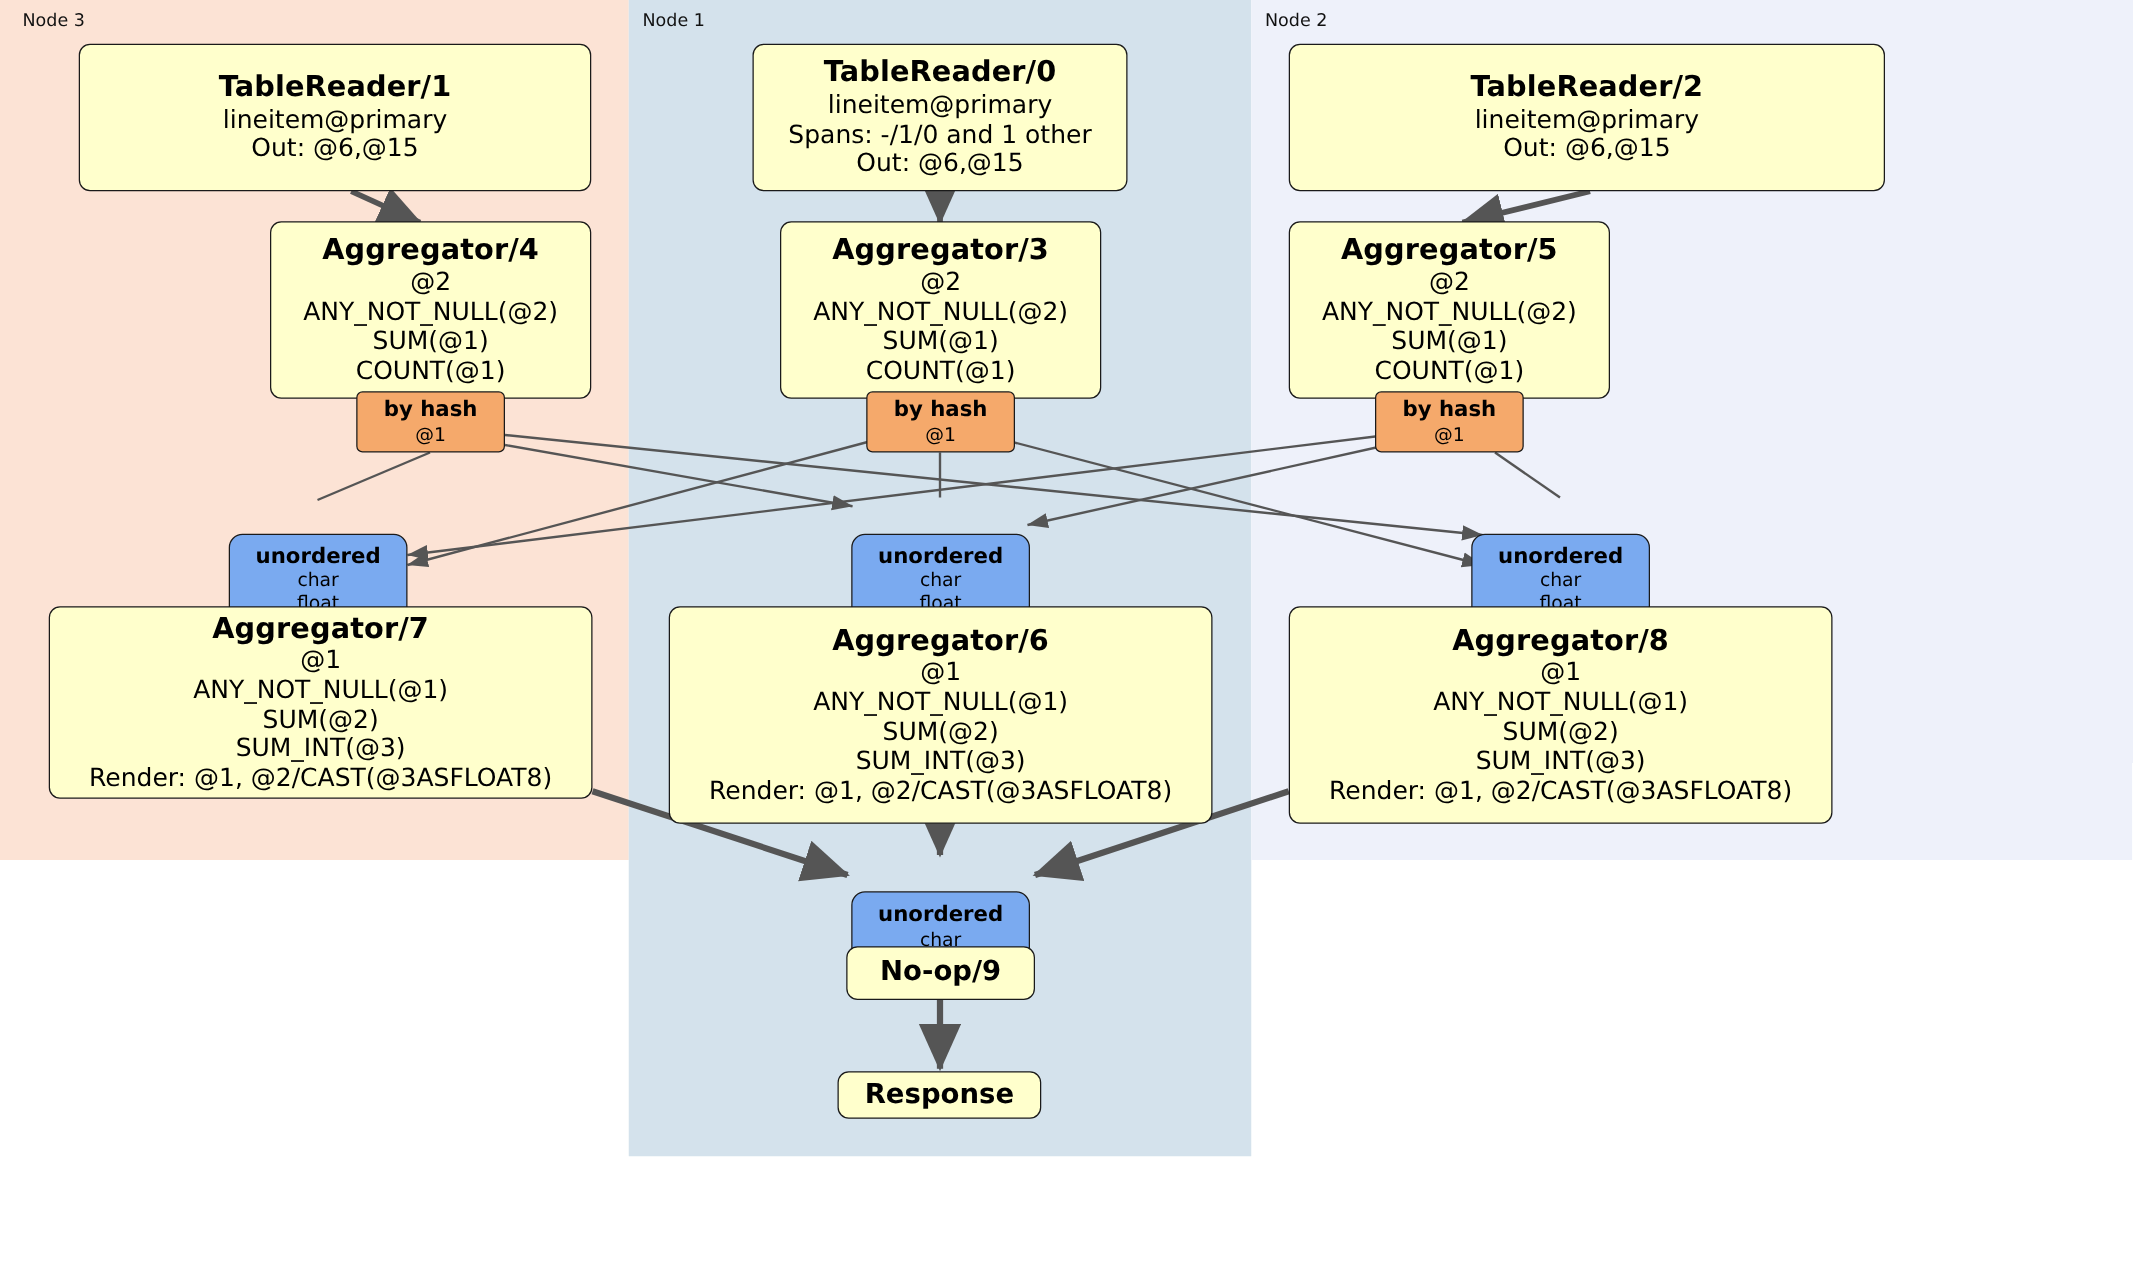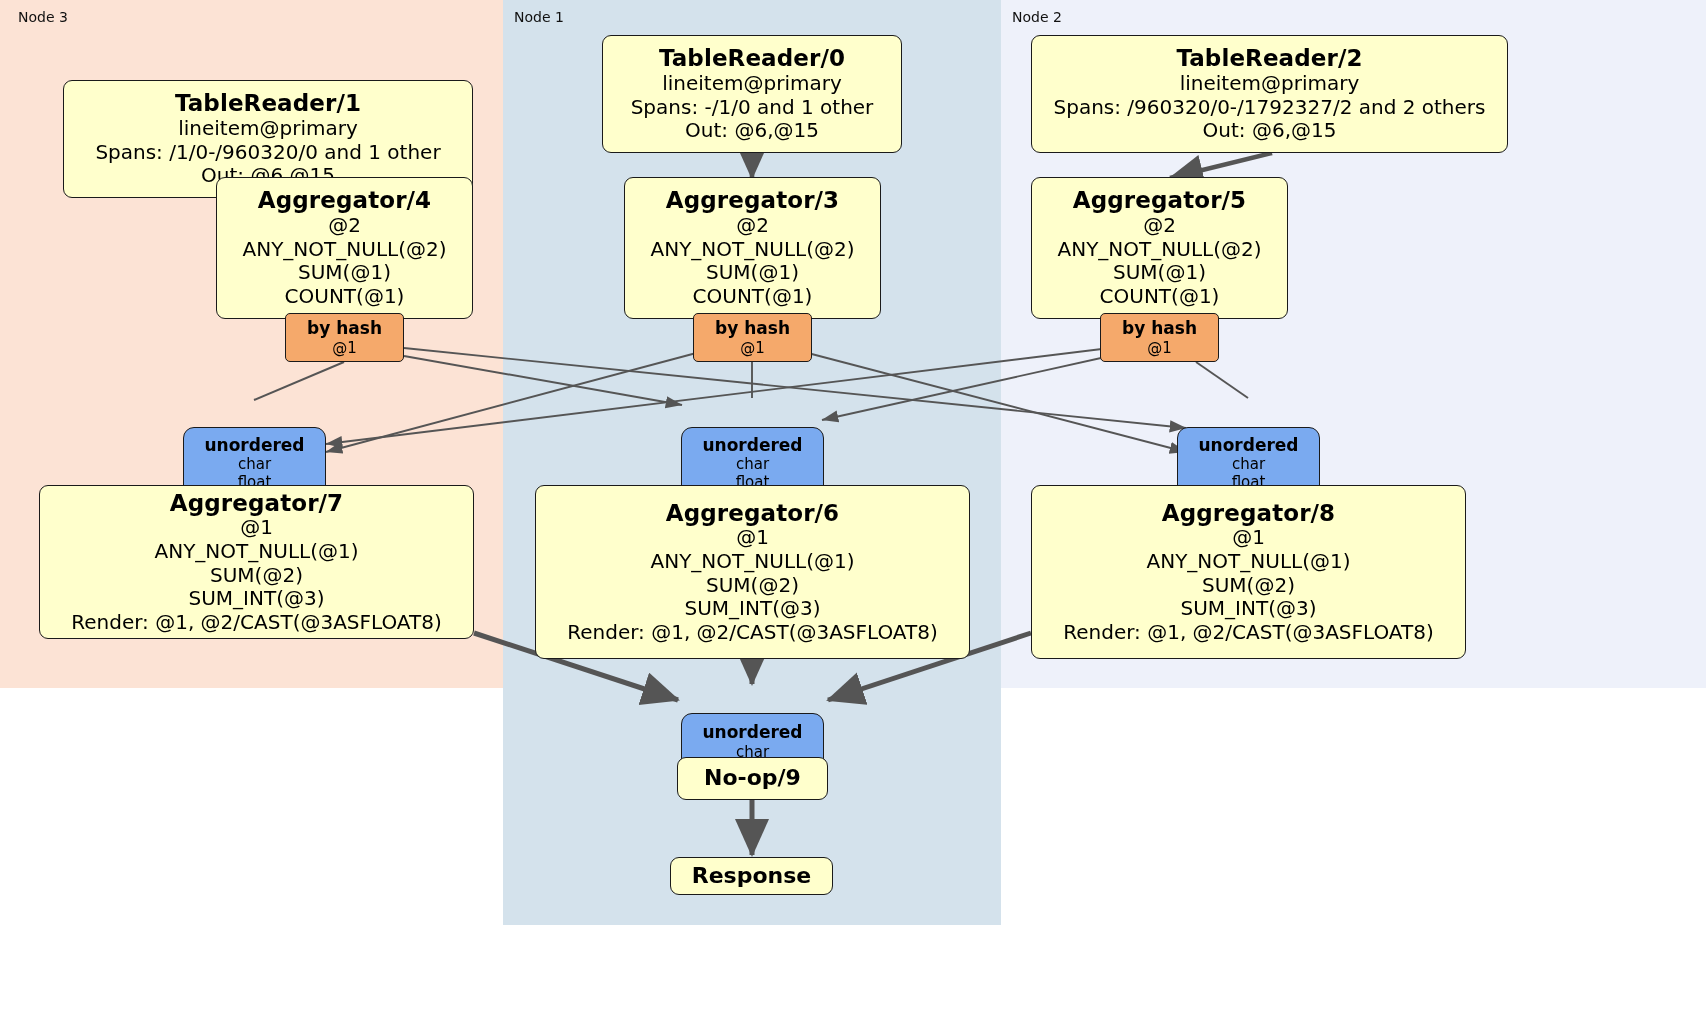--- a/index.html
+++ b/index.html
@@ -64,38 +64,36 @@
     <path d="M1110,348 L326,444" stroke="#555555" stroke-width="1.9" fill="none" marker-end="url(#arrowThin)"></path>
     <path d="M1110,356 L822,420" stroke="#555555" stroke-width="1.9" fill="none" marker-end="url(#arrowThin)"></path>
 
     <path d="M474,633 L678,700" stroke="#555555" stroke-width="5" fill="none" marker-end="url(#arrowThick)"></path>
     <path d="M752,659 L752,684" stroke="#555555" stroke-width="5" fill="none" marker-end="url(#arrowThick)"></path>
     <path d="M1031,633 L828,700" stroke="#555555" stroke-width="5" fill="none" marker-end="url(#arrowThick)"></path>
 
     <path d="M752,790 L752,855" stroke="#555555" stroke-width="5" fill="none" marker-end="url(#arrowThick)"></path>
   </svg>
 
-  <div class="node proc" style="left:63px;top:35px;width:410px;height:118px;margin-top:45px;">
+  <div class="node proc" style="left:63px;top:35px;width:410px;height:118px;">
     <div class="ttl">TableReader/1</div>
     <div class="ln">lineitem@primary</div>
-    <div class="ln">Spans: /1/0-/960320/0 and 1 other</div>
     <div class="ln">Out: @6,@15</div>
   </div>
 
   <div class="node proc" style="left:602px;top:35px;width:300px;height:118px;">
     <div class="ttl">TableReader/0</div>
     <div class="ln">lineitem@primary</div>
     <div class="ln">Spans: -/1/0 and 1 other</div>
     <div class="ln">Out: @6,@15</div>
   </div>
 
   <div class="node proc" style="left:1031px;top:35px;width:477px;height:118px;">
     <div class="ttl">TableReader/2</div>
     <div class="ln">lineitem@primary</div>
-    <div class="ln">Spans: /960320/0-/1792327/2 and 2 others</div>
     <div class="ln">Out: @6,@15</div>
   </div>
 
   <div class="node proc" style="left:216px;top:177px;width:257px;height:142px;">
     <div class="ttl">Aggregator/4</div>
     <div class="ln">@2</div>
     <div class="ln">ANY_NOT_NULL(@2)</div>
     <div class="ln">SUM(@1)</div>
     <div class="ln">COUNT(@1)</div>
   </div>

